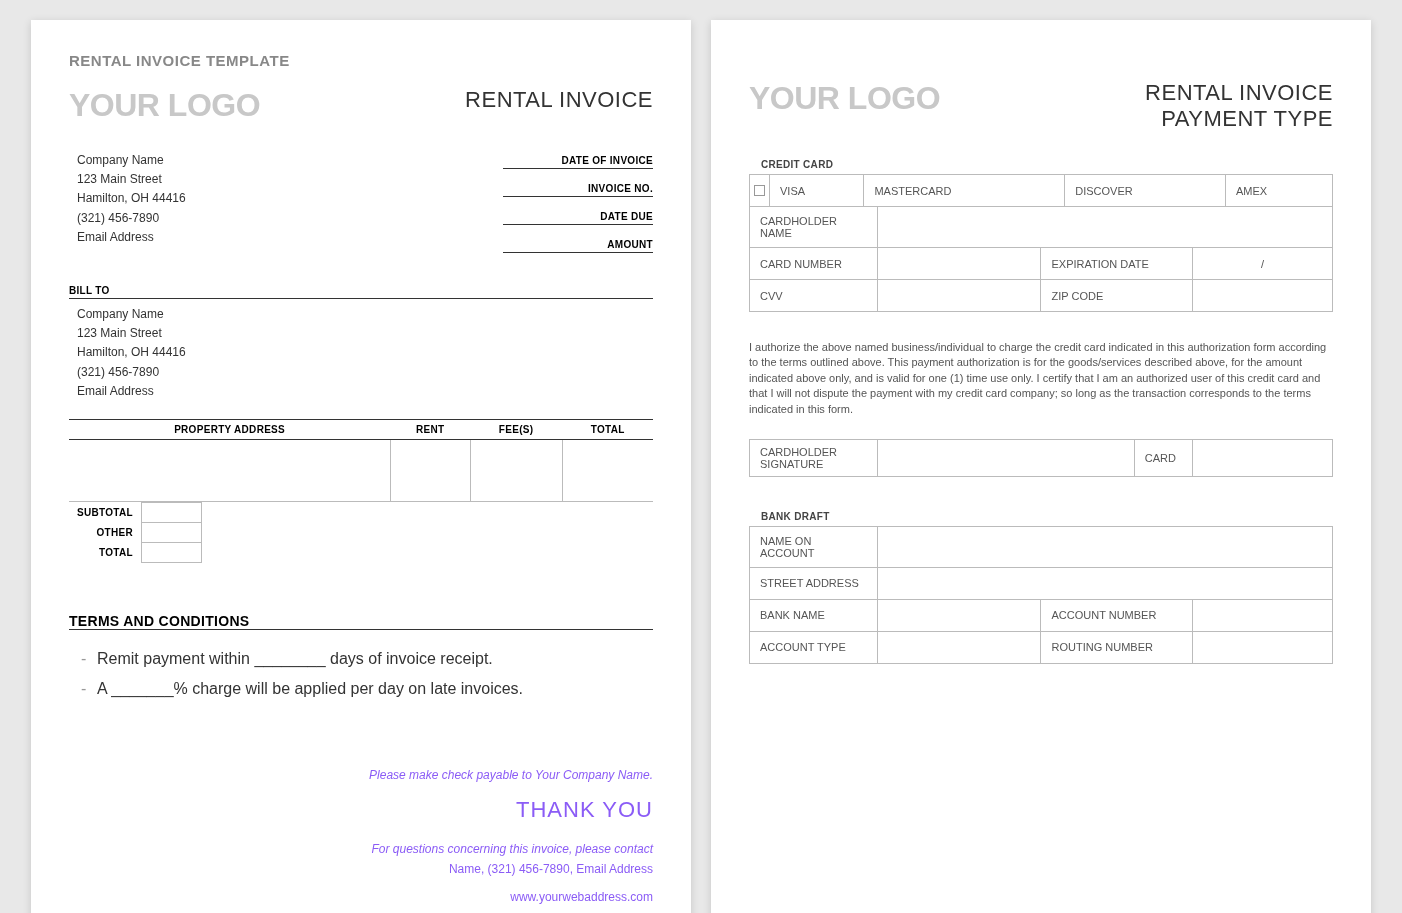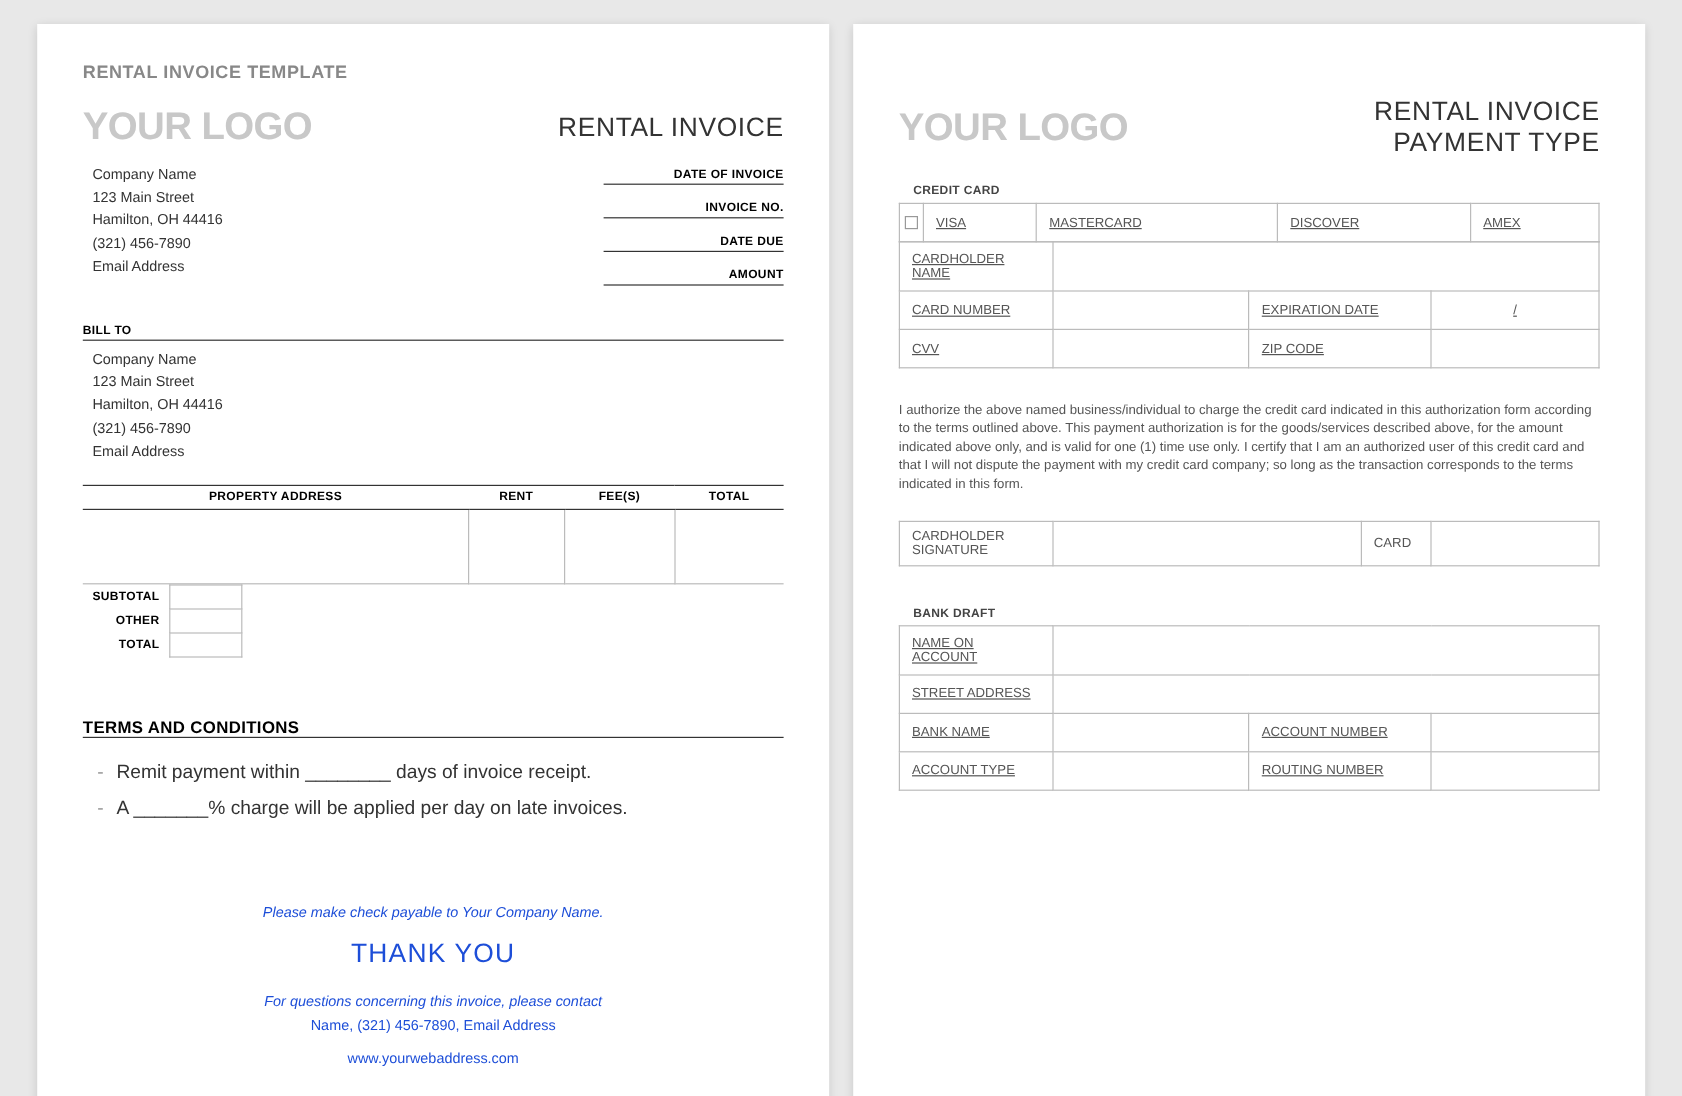--- a/index.html
+++ b/index.html
@@ -19,21 +19,21 @@
     padding: 32px 38px;
     position: relative;
   }
   .template-title {
     font-size: 15px;
     font-weight: 700;
     letter-spacing: 0.5px;
     color: #888;
     margin-bottom: 18px;
   }
-  .header-row { display: flex; justify-content: space-between; align-items: center; margin-bottom: 12px; }
+  .header-row { display: flex; justify-content: space-between; align-items: flex-start; margin-bottom: 27px; }
   .logo {
     font-size: 32px;
     font-weight: 700;
     color: #c8c8c8;
     letter-spacing: -0.5px;
   }
   .doc-type {
     font-size: 22px;
     font-weight: 300;
     color: #333;
@@ -82,30 +82,30 @@
   }
   .totals-table .val {
     border: 1px solid #bbb; width: 60px; height: 20px;
   }
 
   .terms-title { font-size: 14px; font-weight: 700; margin-top: 50px; border-bottom: 1px solid #333; padding-bottom: 0; letter-spacing: 0.3px; }
   .terms-list { margin-top: 14px; padding-left: 28px; font-size: 16px; color: #333; line-height: 1.9; }
   .terms-list li { list-style: none; position: relative; }
   .terms-list li::before { content: "-"; position: absolute; left: -16px; color: #999; }
 
-  .footer-block { text-align: center; margin-top: 60px; font-size: 12px; color: #1d4ed8; line-height: 1.7; }
+  .footer-block { text-align: right; margin-top: 60px; font-size: 12px; color: #8b5cf6; line-height: 1.7; }
   .footer-block .italic { font-style: italic; }
   .thank-you { font-size: 22px; font-weight: 300; margin: 6px 0 10px; letter-spacing: 1px; }
 
   
   .cc-label { font-size: 10px; font-weight: 700; color: #444; margin: 22px 0 4px 12px; letter-spacing: 0.3px; }
   .grid-table { width: 100%; border-collapse: collapse; }
   .grid-table td {
     border: 1px solid #bbb; font-size: 11px; color: #555;
-    padding: 8px 10px; height: 32px; vertical-align: middle; text-decoration: underline;
+    padding: 8px 10px; height: 32px; vertical-align: middle;
   }
   .grid-table .checkbox-cell { width: 20px; padding: 4px; }
   .checkbox { width: 11px; height: 11px; border: 1px solid #999; margin: auto; }
   .auth-text { font-size: 11px; color: #555; line-height: 1.4; margin: 28px 0 22px; }
   .sig-table { width: 100%; border-collapse: collapse; }
   .sig-table td { border: 1px solid #bbb; font-size: 11px; color: #555; padding: 6px 10px; height: 36px; }
   .bank-label { font-size: 10px; font-weight: 700; color: #444; margin: 34px 0 4px 12px; letter-spacing: 0.3px; }
 </style>
 </head>
 <body>

